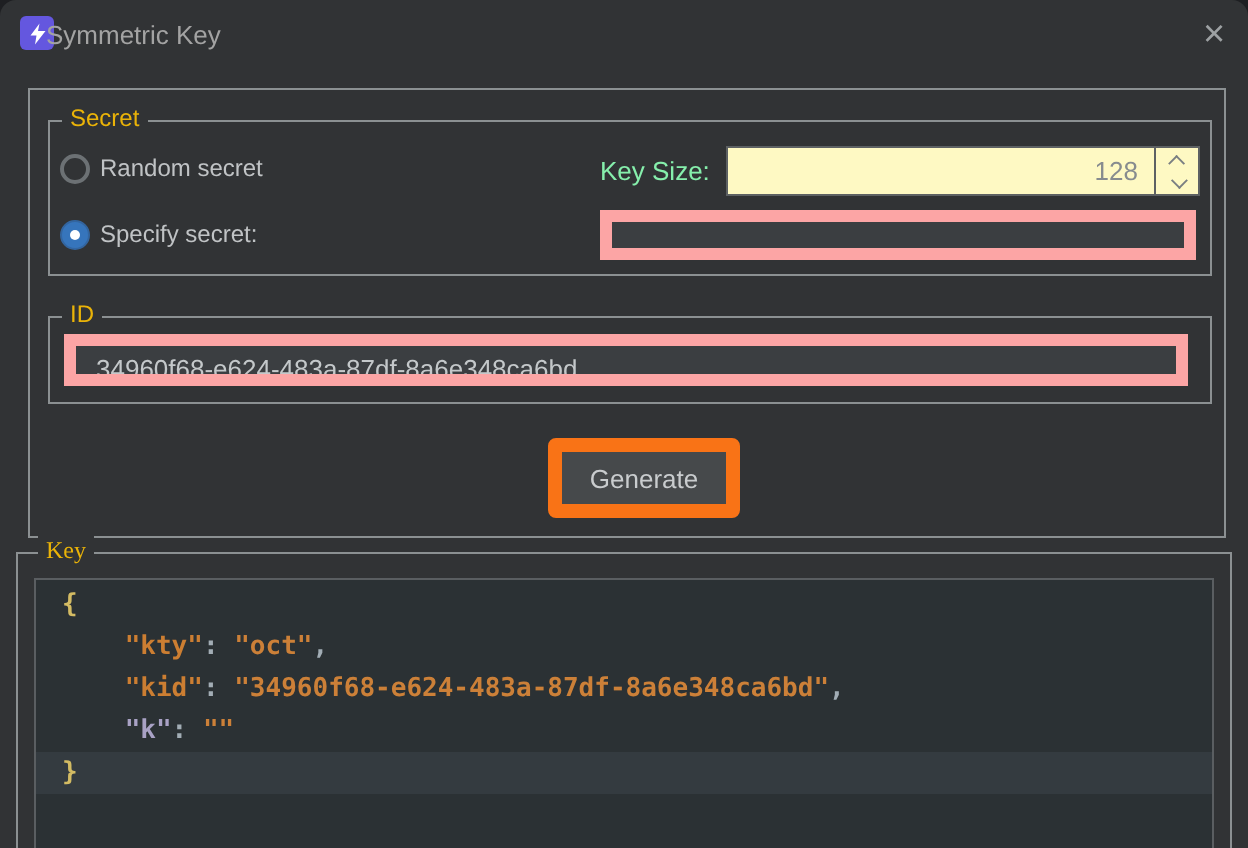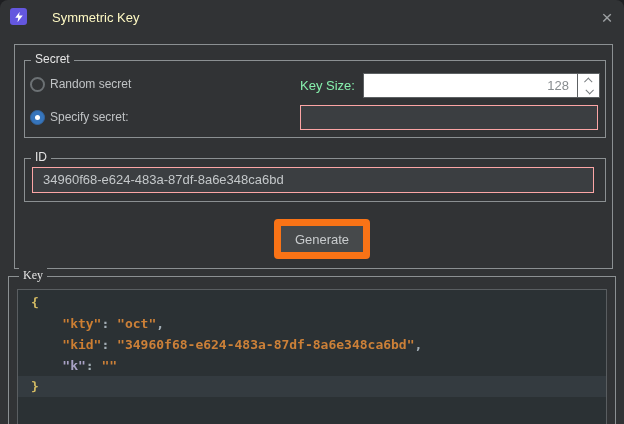--- a/index.html
+++ b/index.html
@@ -4,50 +4,50 @@
 <style>
   html,body{margin:0;padding:0;background:#1e1f22;}
   .dialog{
     position:relative;width:624px;height:424px;background:#313335;
     font-family:"Liberation Sans",sans-serif;overflow:hidden;
     border-radius:8px 8px 0 0;
   }
   
   .app-icon{position:absolute;left:10px;top:8px;width:17px;height:17px;border-radius:3px;
     background:#6457df;display:flex;align-items:center;justify-content:center;}
-  .win-title{position:absolute;left:52px;top:10px;font-size:13px;color:#fef9c3;}
+  .win-title{position:absolute;left:23px;top:10px;font-size:13px;color:#a3a3a3;}
   .close-btn{position:absolute;left:595px;top:5px;width:24px;height:24px;
     display:flex;align-items:center;justify-content:center;
     color:#9da1a3;font-size:19px;line-height:1;cursor:pointer;}
   
   .panel{position:absolute;border:1px solid #8b9092;}
   .group{position:absolute;border:1px solid #8b9092;}
   .group-label{position:absolute;top:-9px;left:6px;background:#313335;
-    padding:0 4px;font-size:12px;color:#e5e5e5;white-space:nowrap;}
+    padding:0 4px;font-size:12px;color:#eab308;white-space:nowrap;}
   
   .radio{position:absolute;width:15px;height:15px;border-radius:50%;box-sizing:border-box;}
   .radio.off{border:2px solid #6c7174;background:transparent;}
   .radio.on{background:#3675bc;border:1px solid #33659f;
     display:flex;align-items:center;justify-content:center;}
   .radio.on .dot{width:5px;height:5px;border-radius:50%;background:#ffffff;}
   .radio-label{position:absolute;font-size:12px;color:#c0c3c5;line-height:15px;}
   .field-label{position:absolute;font-size:13px;color:#86efac;}
   
-  .spinner{position:absolute;border:1px solid #5d6163;background:#ffffff;
+  .spinner{position:absolute;border:1px solid #5d6163;background:#fef9c3;
     box-sizing:border-box;display:flex;}
   .spinner-value{flex:1;font-size:13px;color:#878c8f;text-align:right;
     padding:0 8px;line-height:23px;}
   .spinner-buttons{width:21px;border-left:1px solid #5d6163;display:flex;
     flex-direction:column;align-items:center;justify-content:center;gap:4px;}
   .chev{width:6px;height:6px;box-sizing:border-box;}
   .chev.up{border-left:1.5px solid #7a7f82;border-top:1.5px solid #7a7f82;
     transform:rotate(45deg) translateY(1px);}
   .chev.down{border-left:1.5px solid #7a7f82;border-top:1.5px solid #7a7f82;
     transform:rotate(225deg) translateY(1px);}
-  .text-input{position:absolute;border:1px solid #fca5a5;background:#3b3e41;
+  .text-input{position:absolute;border:6px solid #fca5a5;background:#3b3e41;
     box-sizing:border-box;font-size:13px;color:#c4c8ca;line-height:24px;
     padding:0 10px;white-space:nowrap;overflow:hidden;}
   
   .gen-btn{position:absolute;left:274px;top:219px;width:82px;height:26px;
     background:#46494b;border:7px solid #f97316;border-radius:4px;
     color:#c9ccce;font-size:13px;display:flex;align-items:center;justify-content:center;
     cursor:pointer;font-family:"Liberation Sans",sans-serif;}
   
   .editor{position:absolute;left:8px;top:12px;width:590px;height:190px;
     border:1px solid #5a5e61;border-bottom:none;background:#2b3134;

